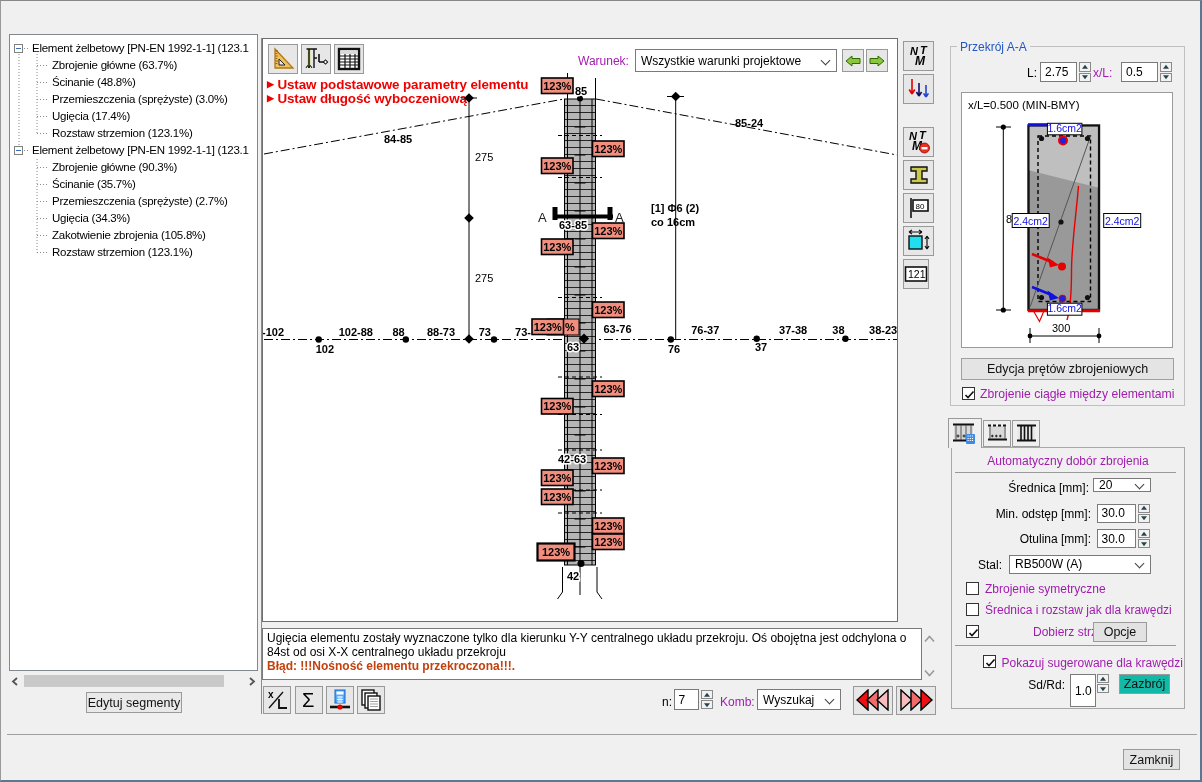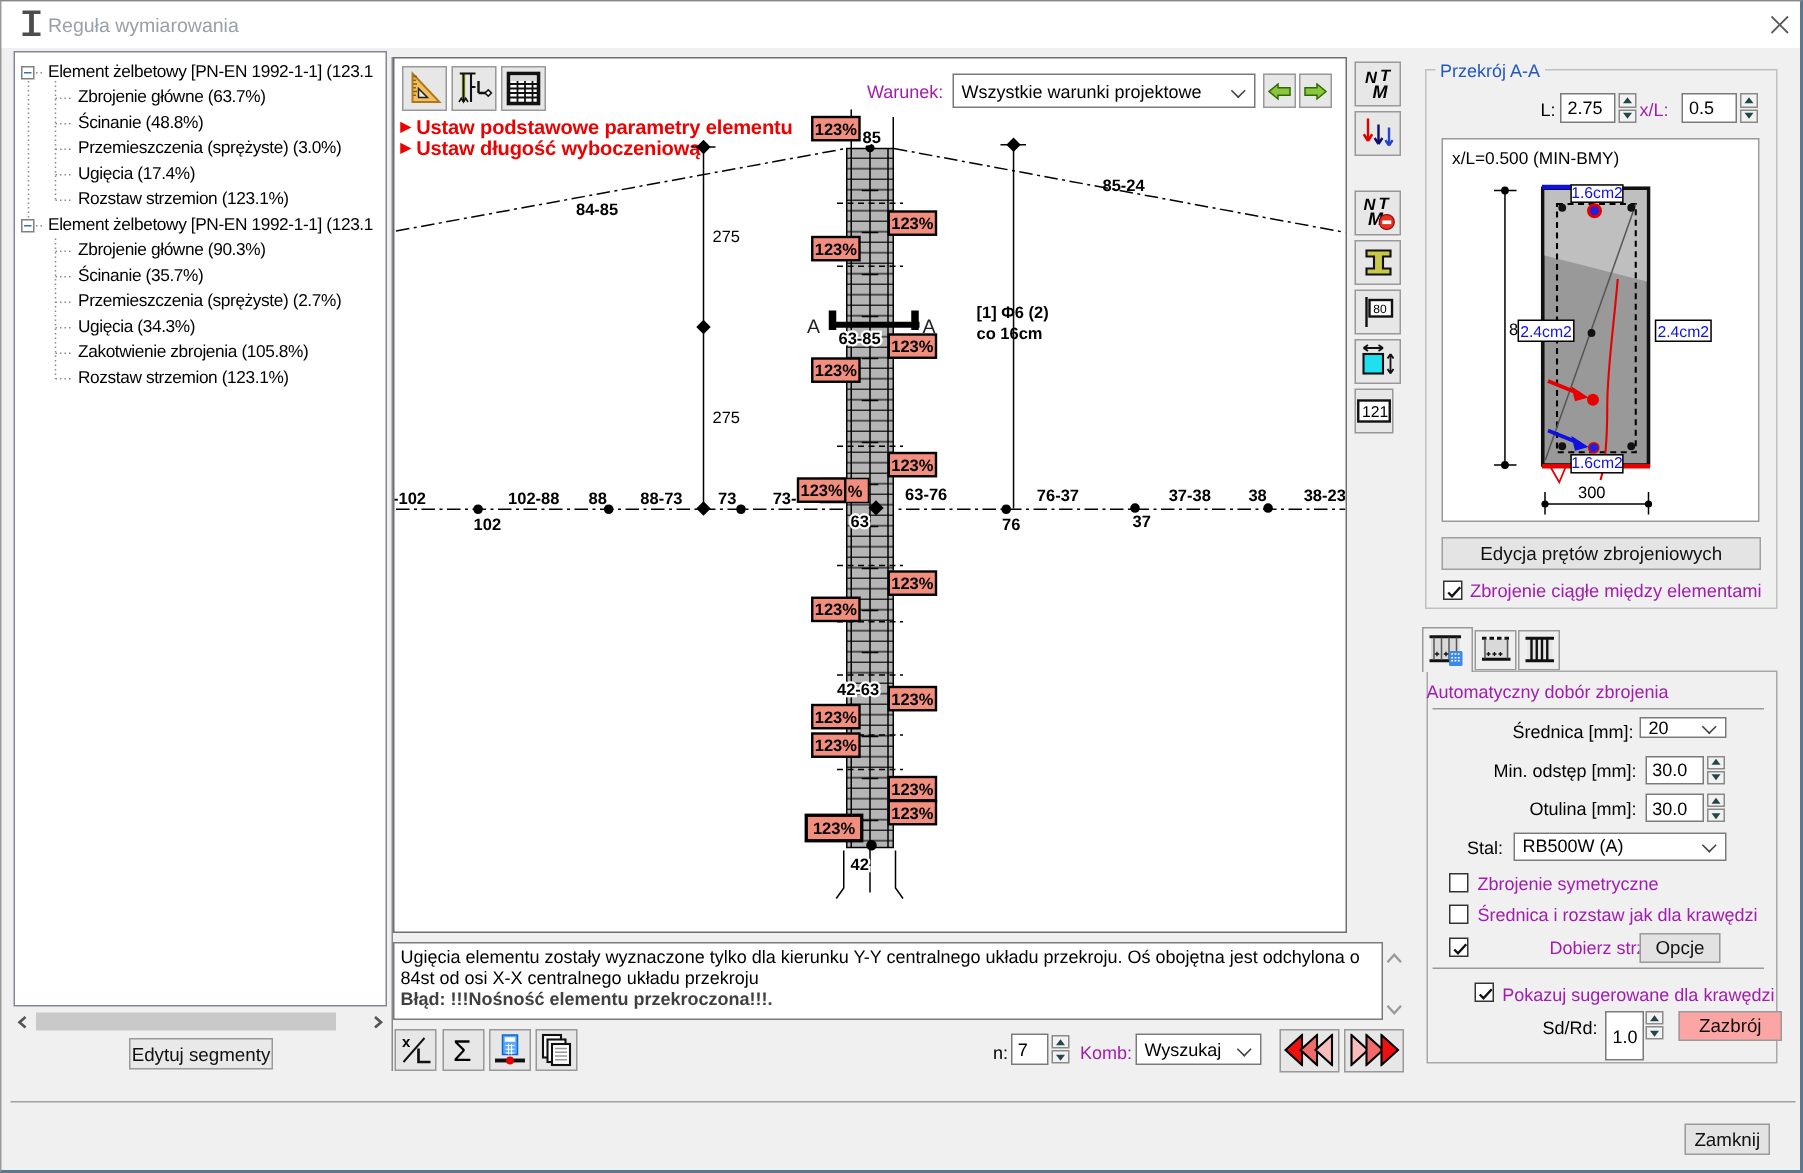--- a/index.html
+++ b/index.html
@@ -29,30 +29,20 @@
 .tree{position:absolute;font-size:11.5px;letter-spacing:-0.25px;color:#000;white-space:nowrap;overflow:hidden}
 .trow{position:absolute;left:0;height:17px;line-height:17px;white-space:nowrap}
 .group{position:absolute;border:1px solid #c0c0c0}
 .gtitle{position:absolute;background:#f0f0f0;color:#2257c4;font-size:12px;padding:0 3px;white-space:nowrap}
 .redmsg{color:#ee0000;font-weight:bold;font-size:13.4px;letter-spacing:-0.1px;white-space:nowrap}
 svg{display:block}
 svg text{font-family:"Liberation Sans",sans-serif}
 </style></head><body>
 <div class="win">
 
-<div class="titlebar">
- <svg class="abs" style="left:13px;top:6px" width="14" height="17" viewBox="0 0 14 17">
-   <path d="M1 1 H13 M1 16 H13" stroke="#4d4d4d" stroke-width="2.6"></path>
-   <path d="M7 2 V15" stroke="#4d4d4d" stroke-width="3.2"></path>
- </svg>
- <div class="title">Reguła wymiarowania</div>
- <svg class="abs" style="left:1179px;top:9px" width="13" height="13" viewBox="0 0 13 13">
-   <path d="M1 1 L12 12 M12 1 L1 12" stroke="#5a5a5a" stroke-width="1.2"></path>
- </svg>
-</div>
 <div class="panel" style="left:8px;top:33px;width:249px;height:637px"></div>
 <div class="tree" style="left:9px;top:39px;width:246px;height:228px">
 <svg class="abs" style="left:0;top:0" width="246" height="228" viewBox="0 0 246 228">
 <line x1="9" y1="14" x2="9" y2="110.5" stroke="#8a8a8a" stroke-width="1" stroke-dasharray="1 2"></line>
 <line x1="27" y1="14" x2="27" y2="93.5" stroke="#8a8a8a" stroke-width="1" stroke-dasharray="1 2"></line>
 <line x1="27" y1="119" x2="27" y2="212.5" stroke="#8a8a8a" stroke-width="1" stroke-dasharray="1 2"></line>
 <line x1="27" y1="25.5" x2="38" y2="25.5" stroke="#8a8a8a" stroke-width="1" stroke-dasharray="1 2"></line>
 <line x1="27" y1="42.5" x2="38" y2="42.5" stroke="#8a8a8a" stroke-width="1" stroke-dasharray="1 2"></line>
 <line x1="27" y1="59.5" x2="38" y2="59.5" stroke="#8a8a8a" stroke-width="1" stroke-dasharray="1 2"></line>
 <line x1="27" y1="76.5" x2="38" y2="76.5" stroke="#8a8a8a" stroke-width="1" stroke-dasharray="1 2"></line>
@@ -320,21 +310,21 @@
 <div class="tbtn" style="left:902px;top:258px;width:26px;height:30px">
  <svg width="24" height="18" viewBox="0 0 24 18">
   <rect x="1.5" y="2" width="21" height="14" fill="#fff" stroke="#111" stroke-width="1.6"></rect>
   <text x="4" y="13" font-size="10.5" font-family="Liberation Sans">121</text>
  </svg>
 </div>
 
 <div class="panel" style="left:261px;top:627px;width:660px;height:52px;border-color:#7a7a7a;font-size:12px;line-height:14px;padding:2px 4px;color:#000">
 Ugięcia elementu zostały wyznaczone tylko dla kierunku Y-Y centralnego układu przekroju. Oś obojętna jest odchylona o<br>
 84st od osi X-X centralnego układu przekroju<br>
-<span style="color:#404040;font-weight:bold">Błąd: !!!Nośność elementu przekroczona!!!.</span>
+<span style="color:#c2410c;font-weight:bold">Błąd: !!!Nośność elementu przekroczona!!!.</span>
 </div>
 <svg class="abs" style="left:923px;top:634px" width="11" height="8" viewBox="0 0 11 8">
       <path d="M1 6.5 L5.5 1.5 L10 6.5" stroke="#9a9a9a" stroke-width="1.6" fill="none"></path>
     </svg>
 <svg class="abs" style="left:923px;top:668px" width="11" height="8" viewBox="0 0 11 8">
       <path d="M1 1.5 L5.5 6.5 L10 1.5" stroke="#9a9a9a" stroke-width="1.6" fill="none"></path>
     </svg>
 
 <div class="tbtn" style="left:262px;top:685px;width:28px;height:28px">
  <svg width="22" height="22" viewBox="0 0 22 22">
@@ -478,21 +468,21 @@
  <path d="M1 15.5 H20" stroke="#111" stroke-width="2"></path>
  <path d="M3 2 V15 M18 2 V15" stroke="#555" stroke-width="1"></path>
  <path d="M4 12 h2.6 m-1.3 -1.3 v2.6 M8 12 h2.6 m-1.3 -1.3 v2.6 M12 12 h2.6 m-1.3 -1.3 v2.6" stroke="#111" stroke-width="0.9"></path>
 </svg>
 <svg class="abs" style="left:1015px;top:423px" width="21" height="20" viewBox="0 0 21 20">
  <rect x="2" y="2" width="17" height="14" fill="#e6e6e6"></rect>
  <path d="M1 1.5 H20 M1 16.5 H20" stroke="#111" stroke-width="2"></path>
  <path d="M5 2 V16 M8.5 2 V16 M12 2 V16 M15.5 2 V16" stroke="#111" stroke-width="1.6"></path>
 </svg>
 <div class="abs" style="left:950px;top:446px;width:234px;height:262px;background:#f0f0f0;border:1px solid #a8a8a8"></div>
-<div class="lbl" style="left:950px;top:453px;width:234px;">Automatyczny dobór zbrojenia</div>
+<div class="lbl" style="left:950px;top:453px;width:234px;text-align:center">Automatyczny dobór zbrojenia</div>
 <div class="abs" style="left:954px;top:471px;width:221px;height:1px;background:#999"></div>
 <div class="rlbl" style="left:948px;top:480px;width:140px">Średnica [mm]:</div>
 <div class="combo" style="left:1092px;top:477px;width:58px;height:14px">20<div class="chev"></div></div>
 <div class="rlbl" style="left:950px;top:505.5px;width:140px">Min. odstęp [mm]:</div>
 <div class="inp" style="left:1095.5px;top:502.5px;width:39px;height:19px">30.0</div>
 <div class="spin" style="left:1137px;top:502.5px;height:19px">
       <div class="u" style="top:0;height:9px"></div>
       <div class="d" style="bottom:0;height:9px"></div>
     </div>
 <div class="rlbl" style="left:950px;top:531px;width:140px">Otulina [mm]:</div>
@@ -520,16 +510,16 @@
         <path d="M2.5 6 L5 8.5 L10.5 2.5" stroke="#111" stroke-width="1.6" fill="none"></path>
       </svg>
     </div>
 <div class="lbl" style="left:1000.5px;top:655px;font-size:12px">Pokazuj sugerowane dla krawędzi</div>
 <div class="rlbl" style="left:979px;top:677px;width:85px">Sd/Rd:</div>
 <div class="inp" style="left:1069px;top:673px;width:26px;height:33px">1.0</div>
 <div class="spin" style="left:1096px;top:673px;height:19px">
       <div class="u" style="top:0;height:9px"></div>
       <div class="d" style="bottom:0;height:9px"></div>
     </div>
-<div class="btn" style="left:1118px;top:673px;width:69px;height:20px;background:#fca5a5">Zazbrój</div>
+<div class="btn" style="left:1118px;top:673px;width:51px;height:20px;background:#14b8a6">Zazbrój</div>
 
 <div class="abs" style="left:6px;top:733px;width:1190px;height:1px;background:#a0a0a0"></div>
 <div class="btn" style="left:1122px;top:748px;width:57px;height:21px;background:#e3e3e3;border-color:#9a9a9a">Zamknij</div>
 </div>
 </body></html>

